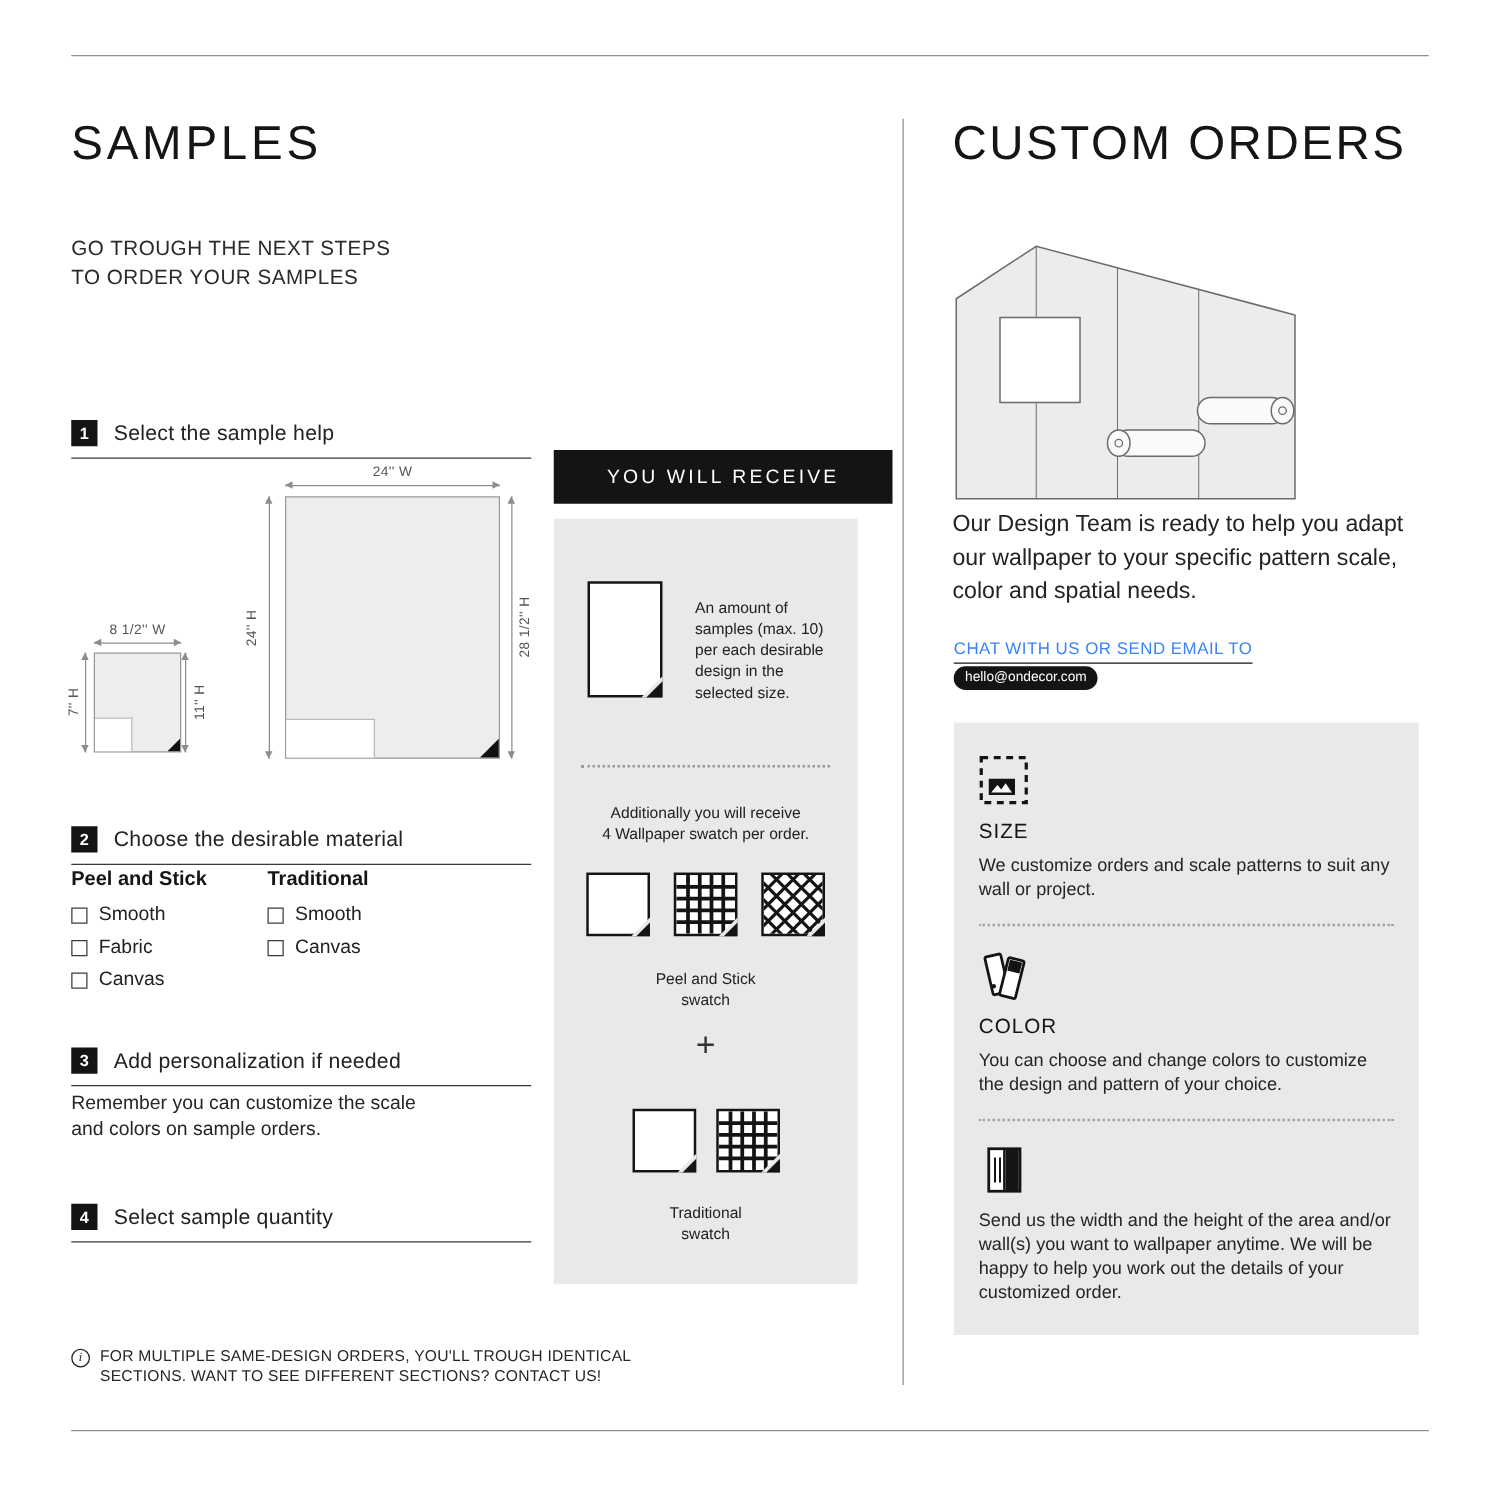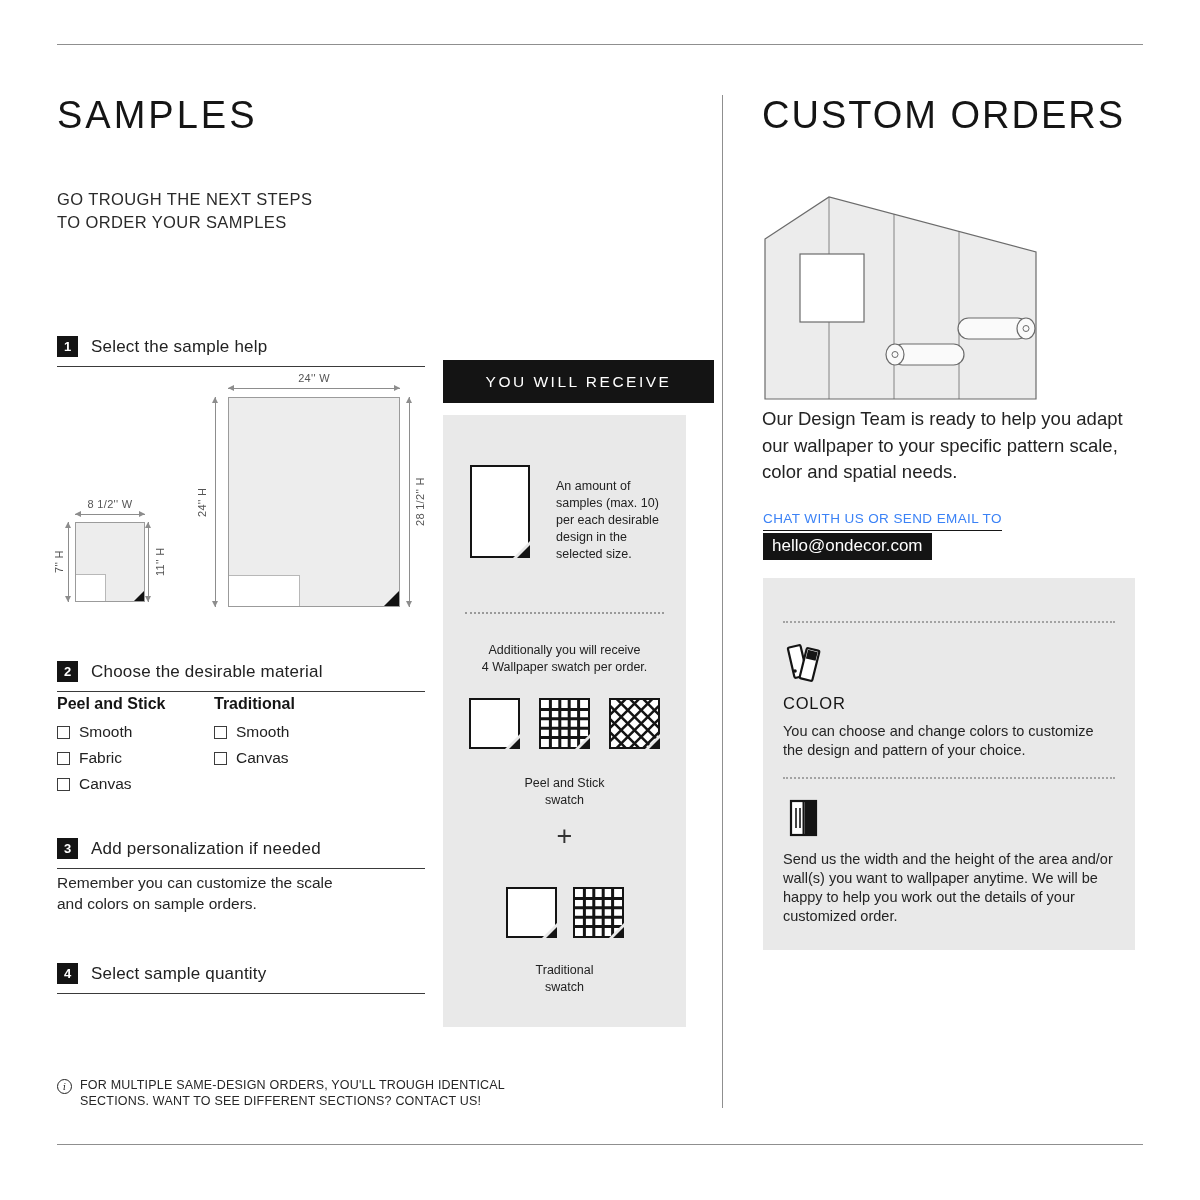--- a/index.html
+++ b/index.html
@@ -110,22 +110,22 @@
   .swatch-label { position:absolute; left:0; width:243px; text-align:center; font-size:12.5px; line-height:17px; color:#222; }
   .lab1 { top:360px; } .lab2 { top:547px; }
   .plus { position:absolute; left:0; width:243px; top:406px; text-align:center; font-size:27px; font-weight:300; color:#333; }
 
   .house { position:absolute; left:762px; top:194px; }
 
   .custom-intro { position:absolute; left:762px; top:406px; width:378px; margin:0; font-size:18.5px;
       line-height:26.5px; color:#232323; }
   .chat-label { position:absolute; left:763px; top:511px; font-size:13.5px; letter-spacing:0.4px; color:#3b82f6;
       border-bottom:1px solid #161616; padding-bottom:4px; }
-  .email-badge { position:absolute; left:763px; top:533px; background:#141414; color:#fff; font-size:17px;
-      padding:3px 9px 4px; }
+  .email-badge { position:absolute; left:763px; top:533px; background:#141414; color:#fff; font-size:11px;
+      padding:3px 9px 4px;border-radius:11px; }
 
   .features-box { position:absolute; left:763px; top:578px; width:372px; box-sizing:border-box; background:#e9e9e9;
       padding:26px 20px 24px; }
   .f-icon { height:46px; margin-bottom:6px; }
   .f-title { font-size:16.5px; letter-spacing:0.8px; color:#141414; margin-bottom:9px; }
   .f-text { font-size:14.5px; line-height:19px; color:#242424; max-width:338px; }
   .f-dotted { margin:17px 0 19px; border-top:2px dotted #a3a3a3; }
 </style>
 </head>
 <body>
@@ -287,20 +287,31 @@
     </g>
   </svg>
 
   <p class="custom-intro">Our Design Team is ready to help you adapt our wallpaper to your specific pattern scale, color and spatial needs.</p>
 
   <div class="chat-label">CHAT WITH US OR SEND EMAIL TO</div>
   <div class="email-badge">hello@ondecor.com</div>
 
   <div class="features-box">
 
+    <div class="feature">
+      <div class="f-icon">
+        <svg width="40" height="40" viewBox="0 0 40 40">
+          <rect x="2" y="2" width="36" height="36" fill="none" stroke="#141414" stroke-width="2.6" stroke-dasharray="5.5 4.5"></rect>
+          <rect x="8" y="19" width="21" height="13" fill="#141414"></rect>
+          <path d="M10 30 L15 24 L18 27.5 L21.5 22.5 L26.5 30 Z" fill="#ffffff"></path>
+        </svg>
+      </div>
+      <div class="f-title">SIZE</div>
+      <div class="f-text">We customize orders and scale patterns to suit any wall or project.</div>
+    </div>
 
     <div class="dotted f-dotted"></div>
 
     <div class="feature">
       <div class="f-icon">
         <svg width="42" height="42" viewBox="0 0 42 42">
           <g fill="#ffffff" stroke="#141414" stroke-width="2.2">
             <rect x="8" y="4" width="13" height="31" rx="1.5" transform="rotate(-13 14.5 19.5)"></rect>
             <rect x="20" y="7" width="13" height="31" rx="1.5" transform="rotate(14 26.5 22.5)"></rect>
           </g>

